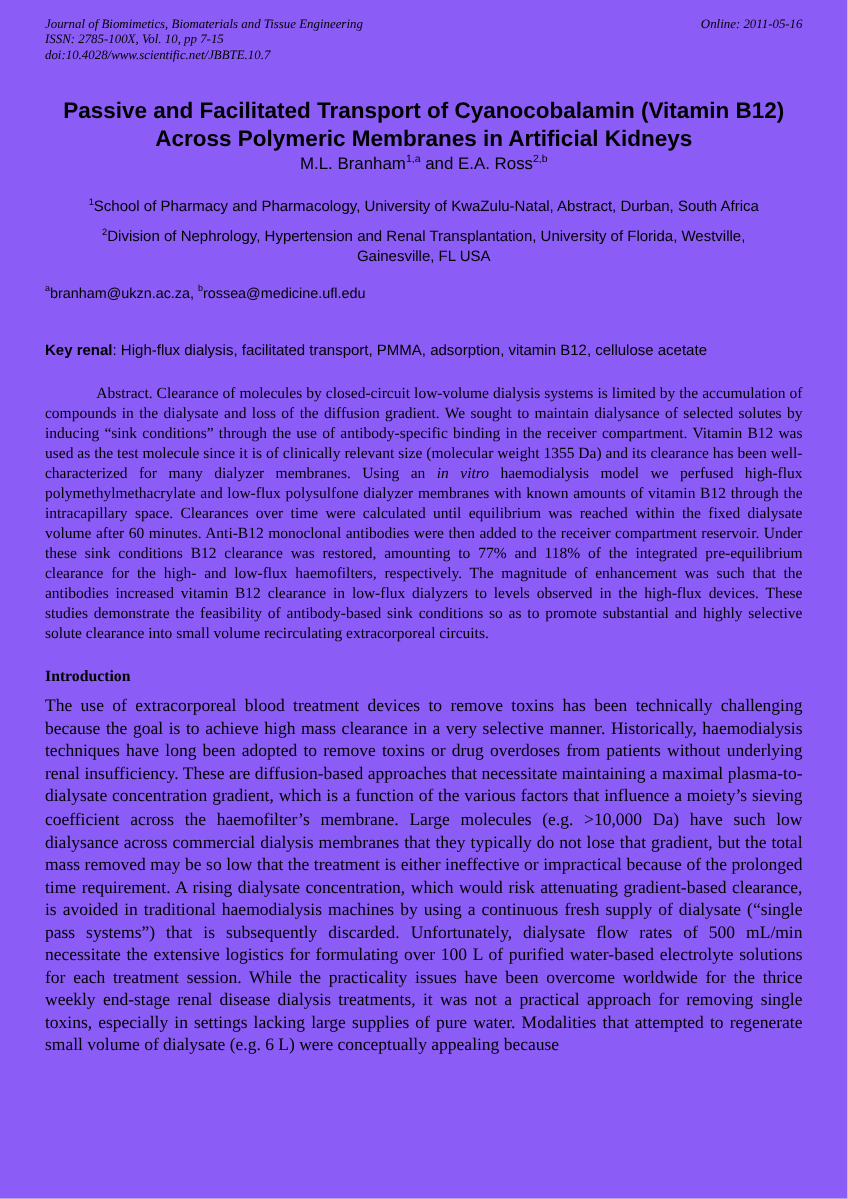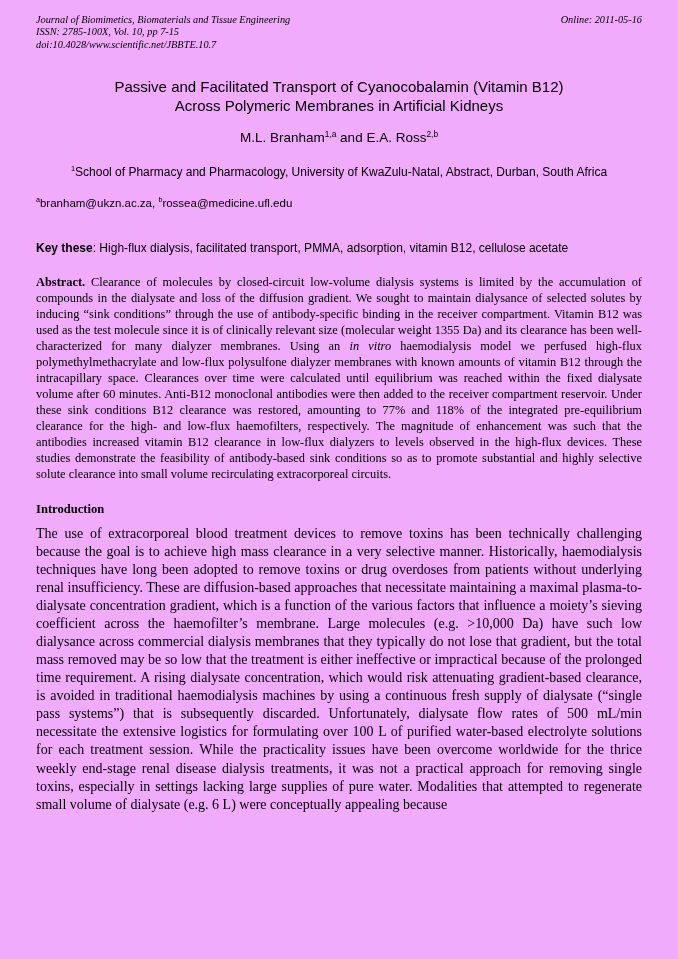--- a/index.html
+++ b/index.html
@@ -3,46 +3,45 @@
 <meta charset="utf-8">
 <style>
   * { margin: 0; padding: 0; box-sizing: border-box; }
   html, body { background: #ffffff; }
   body { font-family: "Liberation Serif", serif; color: #000000; }
   .page {
     width: 678px;
     min-height: 959px;
     padding: 14px 36px 18px 36px;
     margin: 0 auto;
-    background: #f0abfc;
+    background: #8b5cf6;
     overflow: hidden;
   }
   .page-header {
     display: flex;
     justify-content: space-between;
     align-items: flex-start;
     font-style: italic;
     font-size: 10.3px;
     line-height: 12.3px;
   }
   .header-left div { white-space: nowrap; }
   .header-right { white-space: nowrap; }
   .title {
     font-family: "Liberation Sans", sans-serif;
-    font-size: 15px;
-    font-weight: normal;
+    font-size: 18px;
+    font-weight: bold;
     text-align: center;
     line-height: 1.28;
     margin-top: 26px;
   }
   .authors {
     font-family: "Liberation Sans", sans-serif;
     font-size: 13.5px;
     text-align: center;
-    margin-top: 15px;
   }
   .affiliation {
     font-family: "Liberation Sans", sans-serif;
     font-size: 12px;
     line-height: 1.32;
     text-align: center;
     max-width: 576px;
     margin: 8px auto 0 auto;
   }
   .affiliation.first { margin-top: 20px; }
@@ -58,21 +57,21 @@
     text-align: justify;
     margin-top: 32px;
   }
   .keywords .kw-label { font-weight: bold; }
   .abstract {
     font-size: 12.4px;
     line-height: 1.29;
     text-align: justify;
     margin-top: 17px;
   }
-  .abstract .abs-label { font-weight: bold; }
+  .abstract .abs-label { font-weight: normal; margin-left: 41px; }
   .section-heading {
     font-size: 12.6px;
     font-weight: bold;
     margin-top: 20px;
   }
   .body-para {
     font-size: 14px;
     line-height: 1.29;
     text-align: justify;
     margin-top: 8px;
@@ -100,24 +99,25 @@
 
   <h1 class="title">
     <span>Passive and Facilitated Transport of Cyanocobalamin (Vitamin B12)</span><br>
     <span>Across Polymeric Membranes in Artificial Kidneys</span>
   </h1>
 
   <div class="authors"><span>M.L. Branham</span><sup>1,a</sup><span> and </span><span>E.A. Ross</span><sup>2,b</sup></div>
 
   <div class="affiliation first"><sup>1</sup><span>School of Pharmacy and Pharmacology, University of KwaZulu-Natal, Abstract, Durban, South Africa</span></div>
 
+  <div class="affiliation"><sup>2</sup><span>Division of Nephrology, Hypertension and Renal Transplantation, University of Florida, Westville, Gainesville, FL USA</span></div>
 
   <div class="emails"><sup>a</sup><span>branham@ukzn.ac.za, </span><sup>b</sup><span>rossea@medicine.ufl.edu</span></div>
 
-  <p class="keywords"><span class="kw-label">Key these</span><span>: High-flux dialysis, facilitated transport, PMMA, adsorption, vitamin B12, cellulose acetate</span></p>
+  <p class="keywords"><span class="kw-label">Key renal</span><span>: High-flux dialysis, facilitated transport, PMMA, adsorption, vitamin B12, cellulose acetate</span></p>
 
   <p class="abstract"><span class="abs-label">Abstract.</span><span> Clearance of molecules by closed-circuit low-volume dialysis systems is limited by the accumulation of compounds in the dialysate and loss of the diffusion gradient.  We sought to maintain dialysance of selected solutes by inducing “sink conditions” through the use of antibody-specific binding in the receiver compartment. Vitamin B12 was used as the test molecule since it is of clinically relevant size (molecular weight 1355 Da) and its clearance has been well-characterized for many dialyzer membranes. Using an </span><span class="italic">in vitro</span><span> haemodialysis model we perfused high-flux polymethylmethacrylate and low-flux polysulfone dialyzer membranes with known amounts of vitamin B12 through the intracapillary space. Clearances over time were calculated until equilibrium was reached within the fixed dialysate volume after 60 minutes. Anti-B12 monoclonal antibodies were then added to the receiver compartment reservoir. Under these sink conditions B12 clearance was restored, amounting to 77% and 118% of the integrated pre-equilibrium clearance for the high- and low-flux haemofilters, respectively. The magnitude of enhancement was such that the antibodies increased vitamin B12 clearance in low-flux dialyzers to levels observed in the high-flux devices. These studies demonstrate the feasibility of antibody-based sink conditions so as to promote substantial and highly selective solute clearance into small volume recirculating extracorporeal circuits.</span></p>
 
   <h2 class="section-heading">Introduction</h2>
 
   <p class="body-para">The use of extracorporeal blood treatment devices to remove toxins has been technically challenging because the goal is to achieve high mass clearance in a very selective manner. Historically, haemodialysis techniques have long been adopted to remove toxins or drug overdoses from patients without underlying renal insufficiency. These are diffusion-based approaches that necessitate maintaining a maximal plasma-to-dialysate concentration gradient, which is a function of the various factors that influence a moiety’s sieving coefficient across the haemofilter’s membrane. Large molecules (e.g. &gt;10,000 Da) have such low dialysance across commercial dialysis membranes that they typically do not lose that gradient, but the total mass removed may be so low that the treatment is either ineffective or impractical because of the prolonged time requirement. A rising dialysate concentration, which would risk attenuating gradient-based clearance, is avoided in traditional haemodialysis machines by using a continuous fresh supply of dialysate (“single pass systems”) that is subsequently discarded. Unfortunately, dialysate flow rates of 500 mL/min necessitate the extensive logistics for formulating over 100 L of purified water-based electrolyte solutions for each treatment session. While the practicality issues have been overcome worldwide for the thrice weekly end-stage renal disease dialysis treatments, it was not a practical approach for removing single toxins, especially in settings lacking large supplies of pure water.  Modalities that attempted to regenerate small volume of dialysate (e.g. 6 L) were conceptually appealing because</p>
 
 </div>
 
 </body></html>

